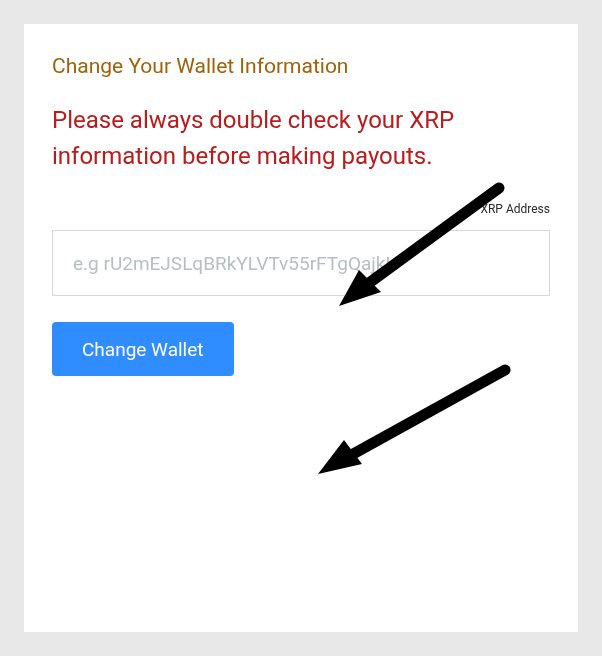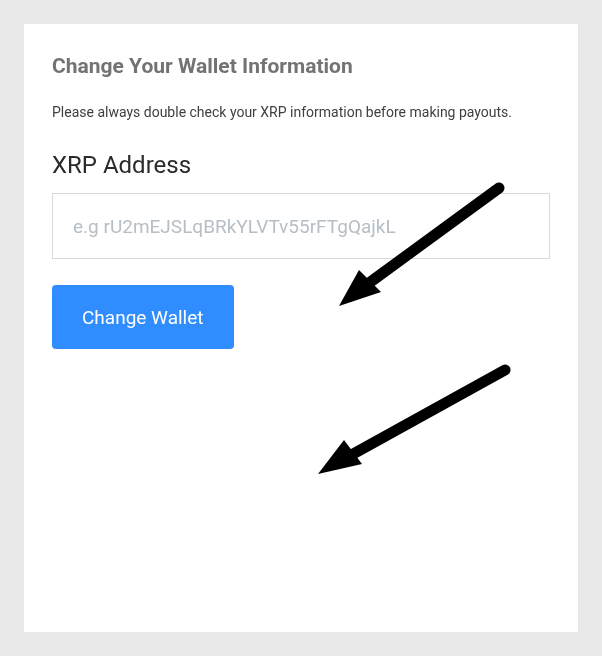--- a/index.html
+++ b/index.html
@@ -14,61 +14,62 @@
       height: 656px;
       padding: 24px;
     }
     .card {
       background: #ffffff;
       padding: 30px 28px;
       height: 100%;
       position: relative;
     }
     .title {
-      color: #737373;
+      color: #a16207;
       font-size: 21px;
-      font-weight: 700;
+      font-weight: 400;
       margin-bottom: 24px;
     }
     .description {
-      color: #404040;
-      font-size: 14px;
+      color: #b91c1c;
+      font-size: 24px;
       font-weight: 400;
       line-height: 1.5;
       margin-bottom: 28px;
     }
     .field-group {
       margin-bottom: 26px;
     }
     .label {
       color: #2a2a2a;
-      font-size: 24px;
+      font-size: 12px;
       font-weight: 400;
       display: block;
       margin-bottom: 14px;
+      text-align: right;
     }
     .input {
       width: 100%;
       height: 66px;
       border: 1px solid #d8d8d8;
       background: #ffffff;
       padding: 0 20px;
       font-size: 19px;
       color: #2a2a2a;
       font-family: inherit;
     }
     .input::placeholder {
       color: #b6bec6;
     }
     .btn {
       background: #2f8dff;
       color: #ffffff;
       border: none;
       border-radius: 4px;
-      height: 64px;
+      height: 54px;
       padding: 0 30px;
       font-size: 19px;
       font-weight: 400;
       cursor: pointer;
       font-family: inherit;
     }
     .arrow {
       position: absolute;
       pointer-events: none;
     }

